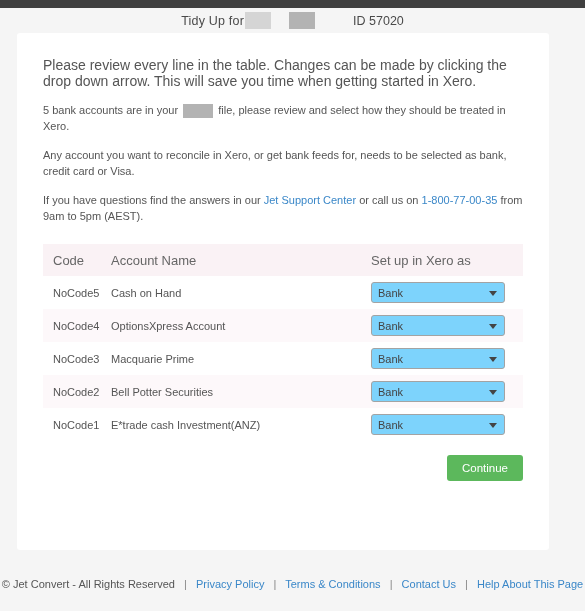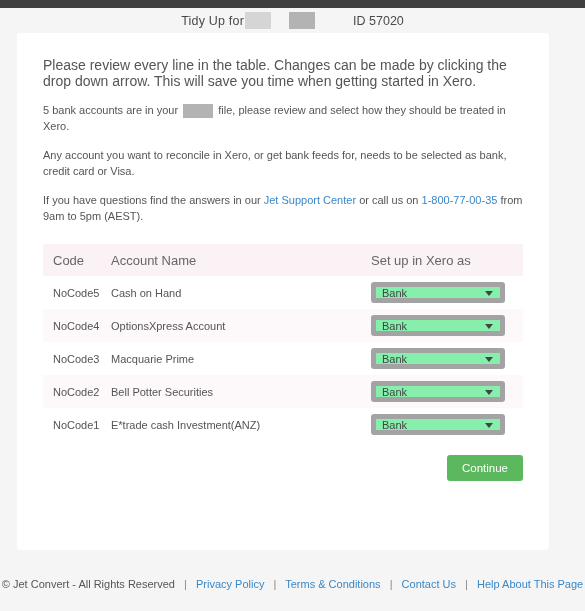--- a/index.html
+++ b/index.html
@@ -101,22 +101,22 @@
     padding: 0 0 0 10px;
     vertical-align: middle;
   }
   table.accounts tr.alt td { background: #fdf8fa; }
   table.accounts td.cell-setup { padding-left: 0; }
 
   .select-box {
     position: relative;
     width: 134px;
     height: 21px;
-    background: #86efac;
-    border: 5px solid #a3a3a3;
+    background: #7dd3fc;
+    border: 1px solid #a3a3a3;
     border-radius: 3px;
     display: flex;
     align-items: center;
     padding: 0 6px;
     font-size: 11px;
     color: #444;
   }
   .select-arrow {
     position: absolute;
     right: 7px; top: 50%;

